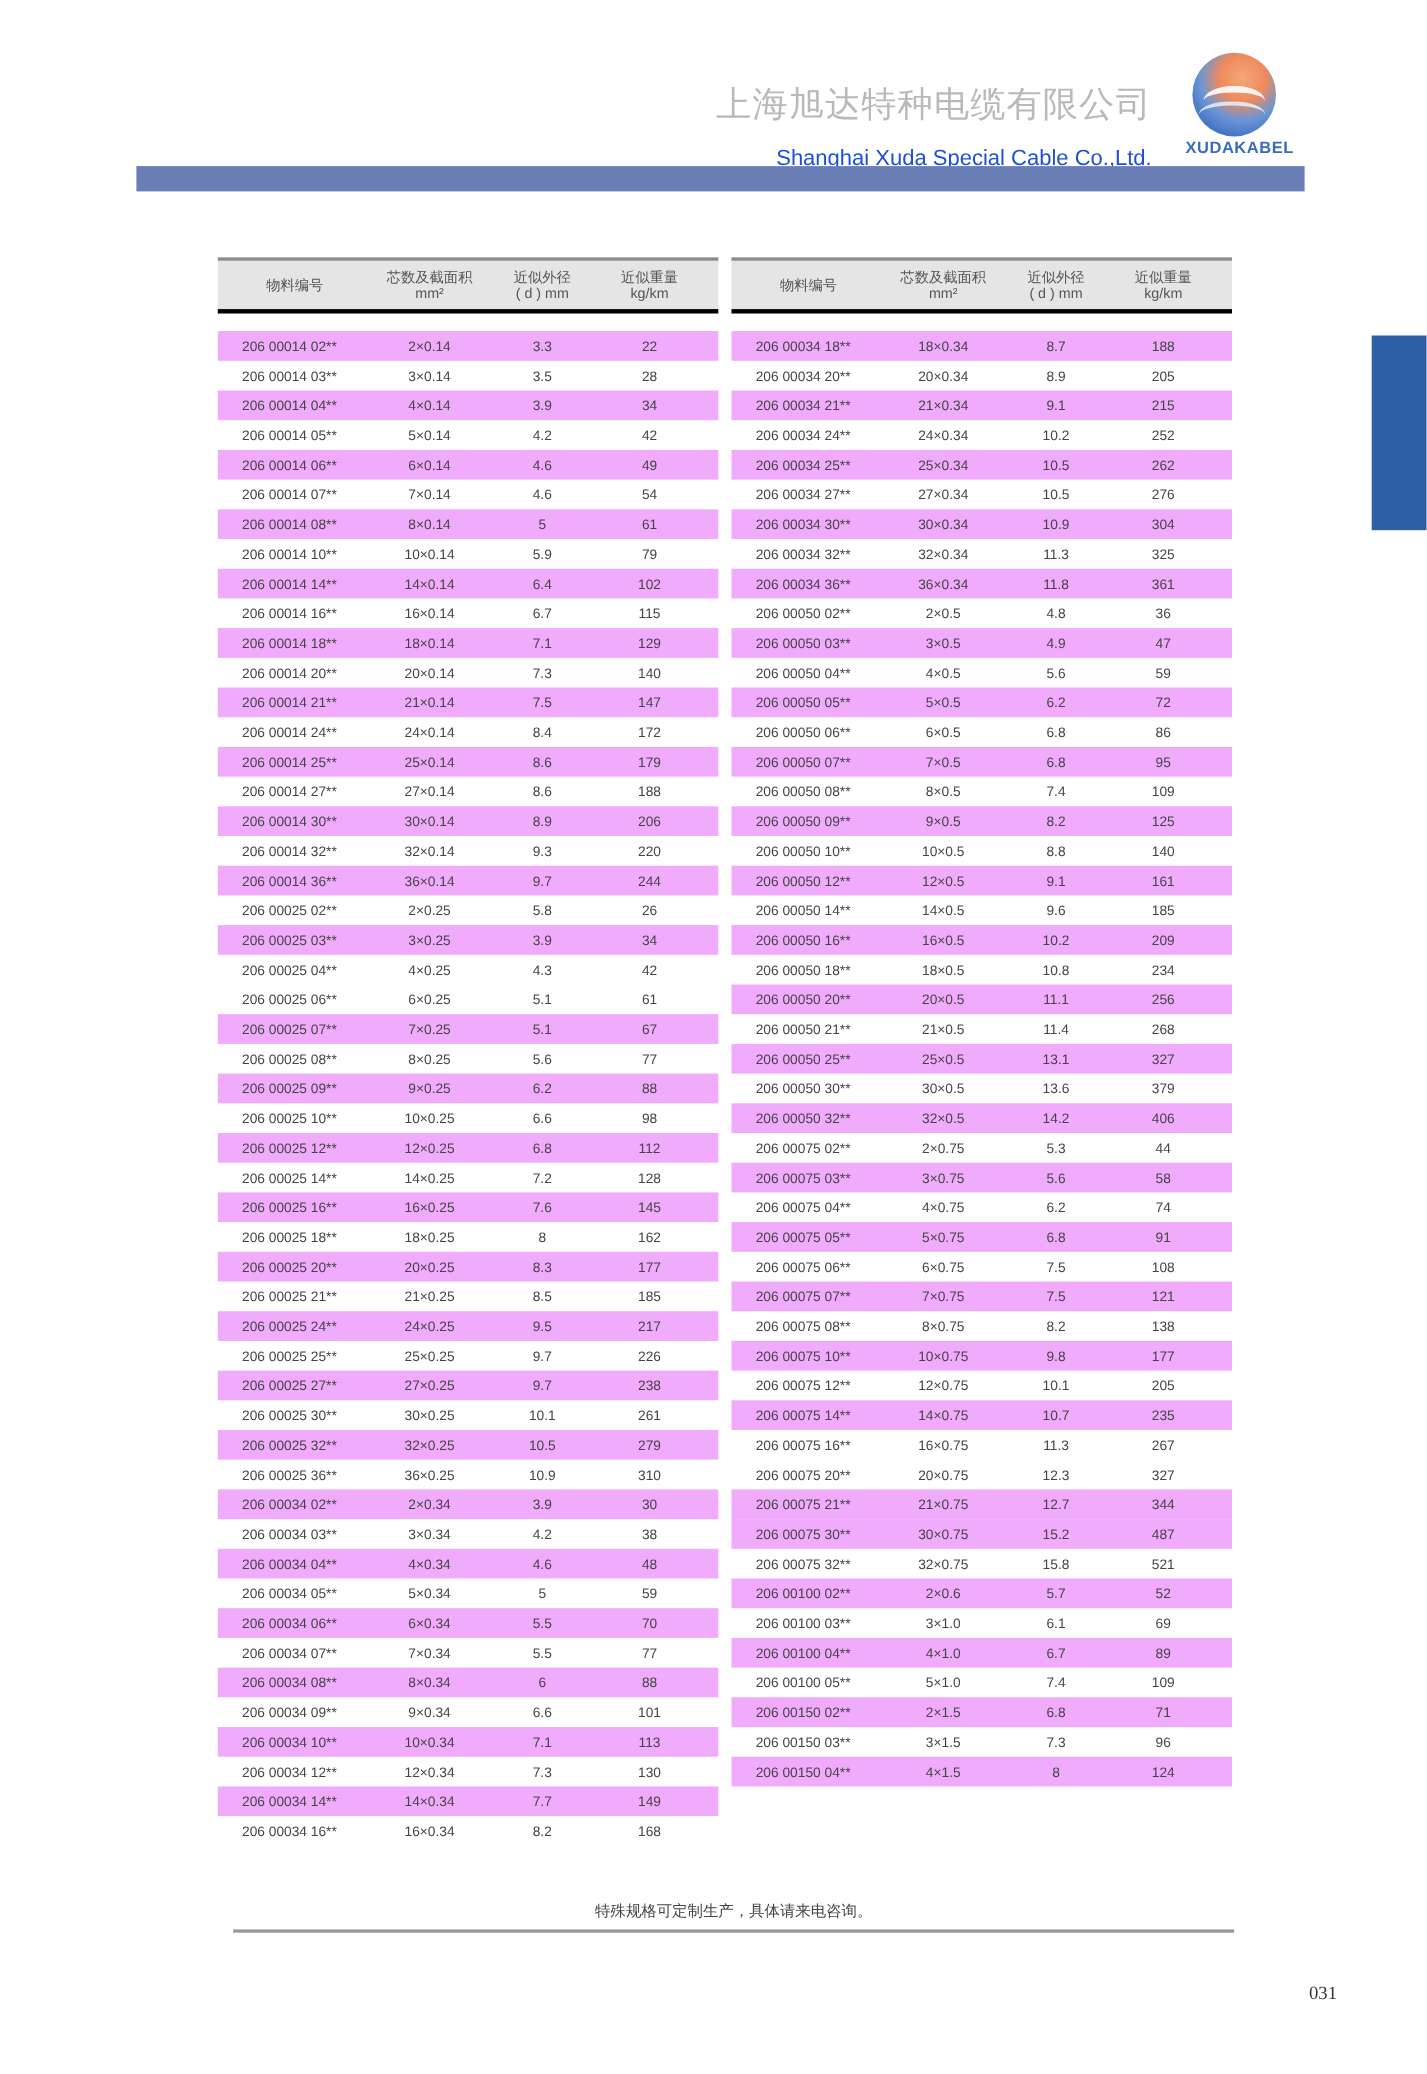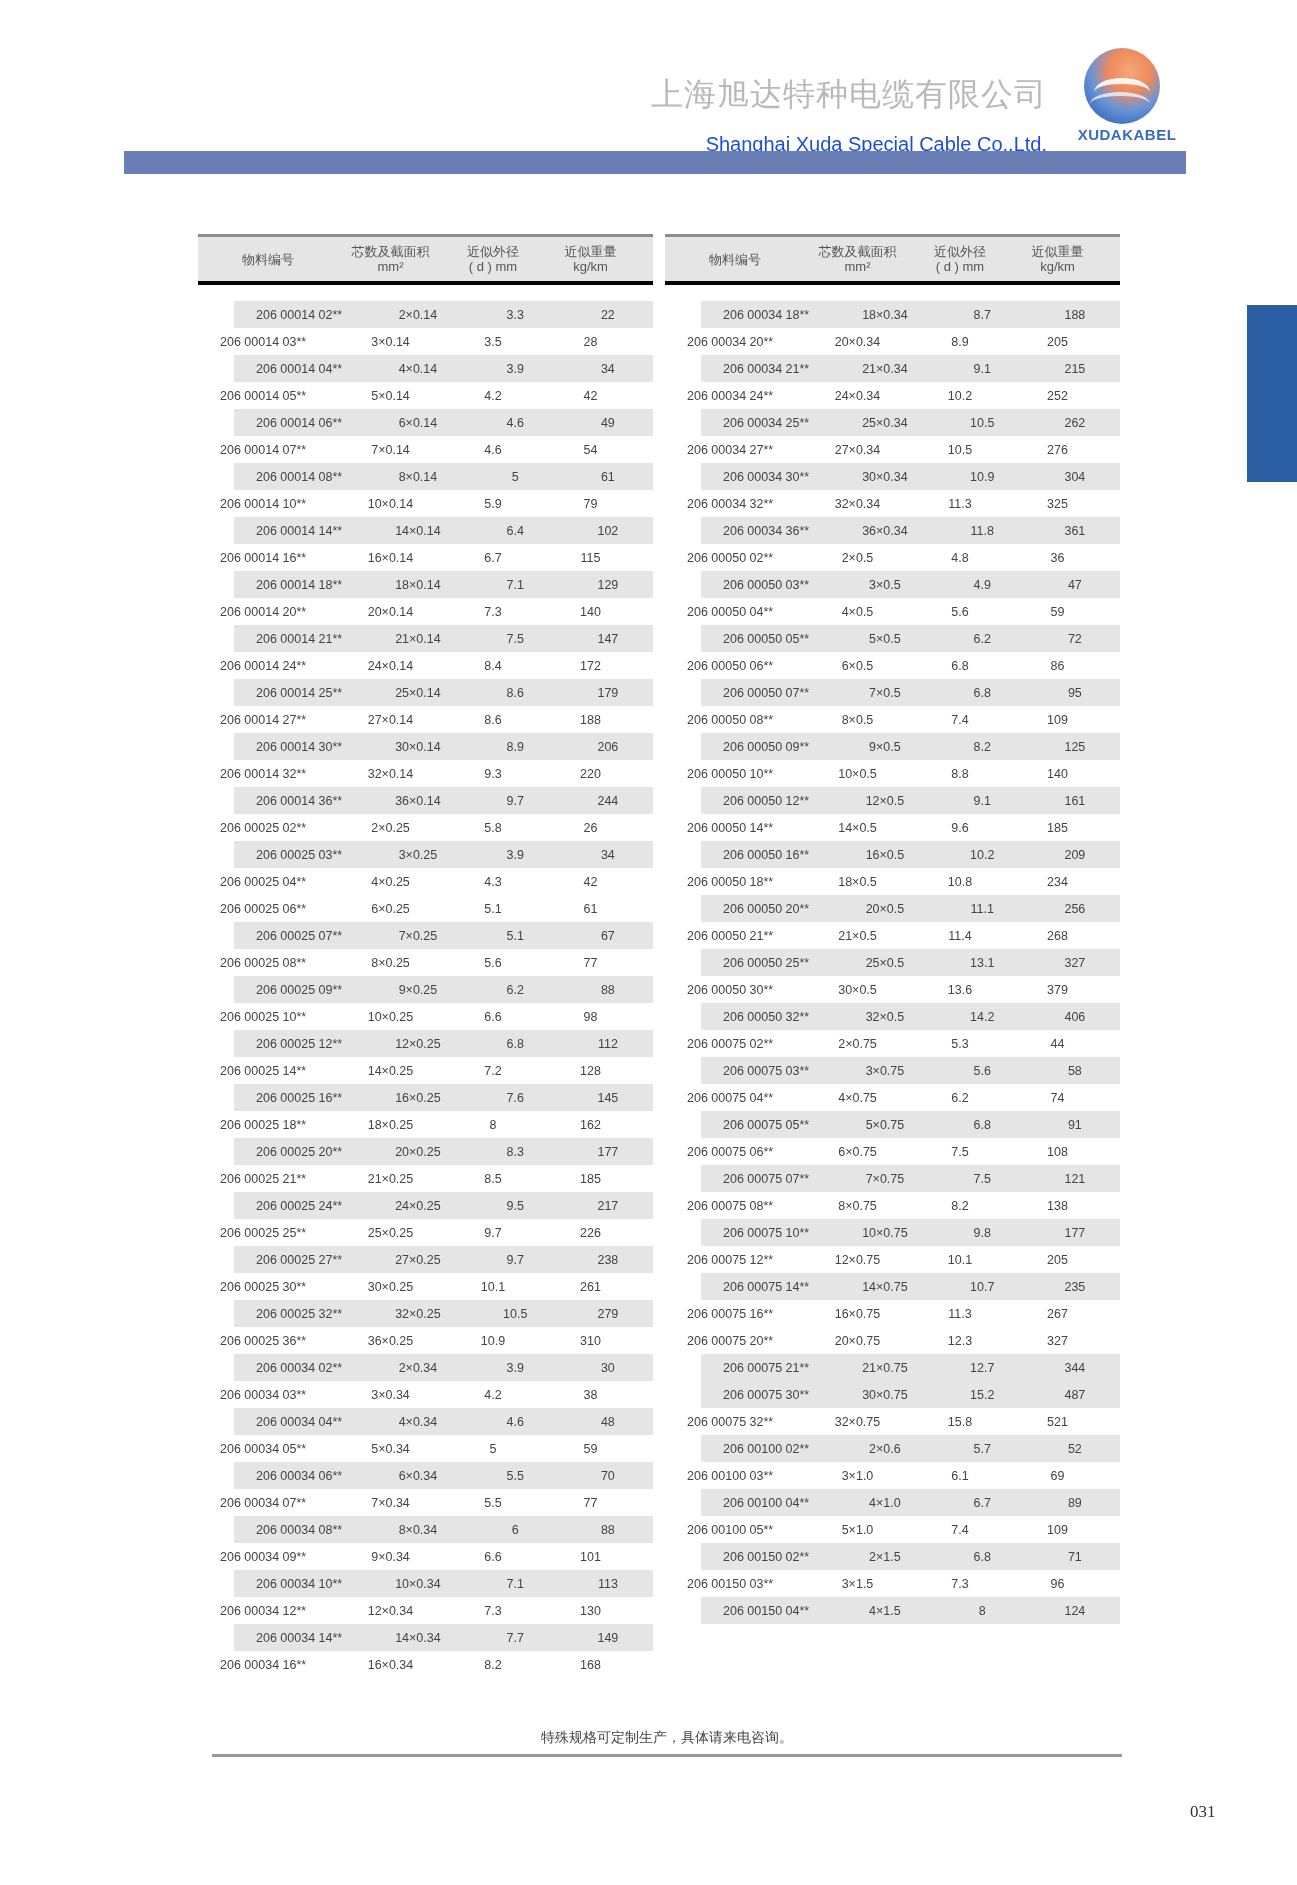--- a/index.html
+++ b/index.html
@@ -16,21 +16,21 @@
   .top-bar { position:absolute; left:124px; top:151px; width:1062px; height:23px; background:#6a7fb5; }
   .side-tab { position:absolute; left:1247px; top:305px; width:50px; height:177px; background:#2c5ea3; }
 
   .tbl { position:absolute; top:234px; width:455px; }
   .tbl.left { left:198px; }
   .tbl.right { left:665px; }
   .thead { height:44px; background:#e5e5e5; border-top:3px solid #8c8c8c; border-bottom:4px solid #000000; display:flex; align-items:center; font-size:13px; color:#555; }
   .thead .c { text-align:center; line-height:15px; }
   .rows { margin-top:16px; }
   .row { height:27px; display:flex; align-items:center; font-size:12.5px; color:#444; }
-  .row.shade { background:#e5e5e5;margin-left:36px; }
+  .row.shade { background:#f0abfc; }
   .c1 { width:140px; padding-left:22px; box-sizing:border-box; text-align:left; }
   .c2 { width:105px; text-align:center; }
   .c3 { width:100px; text-align:center; }
   .c4 { width:95px; text-align:center; }
   .thead .c1 { text-align:center; padding-left:0; }
 
   .footnote { position:absolute; left:212px; top:1729px; width:910px; text-align:center; font-size:14px; color:#444; font-family:"DejaVu Sans", sans-serif; }
   .bottom-rule { position:absolute; left:212px; top:1754px; width:910px; height:3px; background:#999; }
   .page-num { position:absolute; left:1190px; top:1802px; font-size:17px; color:#333; font-family:"Liberation Serif", serif; }
 </style>

